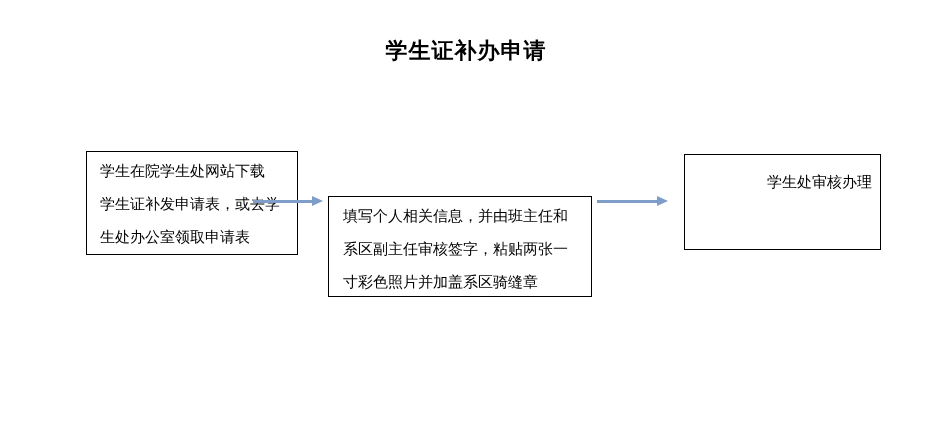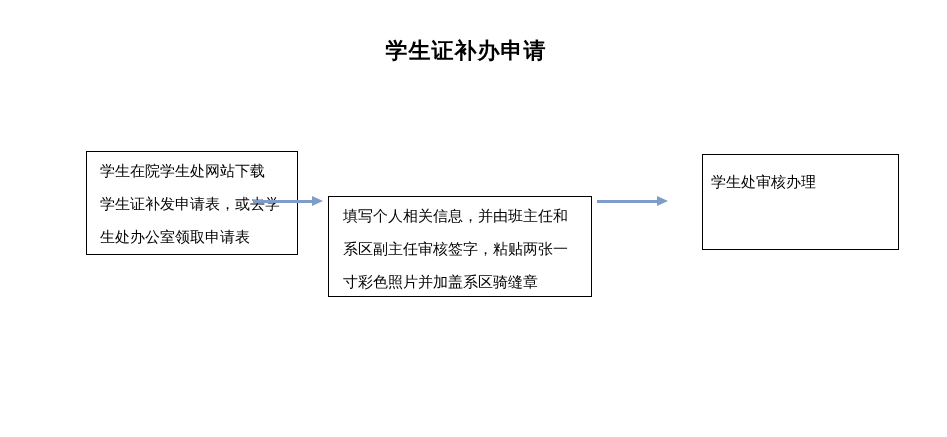--- a/index.html
+++ b/index.html
@@ -30,21 +30,21 @@
   .box{
     position:absolute;
     box-sizing:border-box;
     border:1px solid var(--border);
     background:#ffffff;
     font-size:15px;
     line-height:33px;
   }
   .box1{left:38px;top:151px;width:212px;height:104px;padding:3px 13px;margin-left:48px;}
   .box2{left:328px;top:148px;width:264px;height:101px;padding:3px 14px;margin-top:48px;}
-  .box3{left:702px;top:154px;width:197px;height:96px;padding:11px 8px;text-align:left;}
+  .box3{left:684px;top:154px;width:197px;height:96px;padding:11px 8px;text-align:right;}
   .step-text{
     white-space:pre-line;   
   }
   .connector{
     position:absolute;
     height:3px;
     background:var(--arrow);
   }
   .connector::after{
     content:"";

